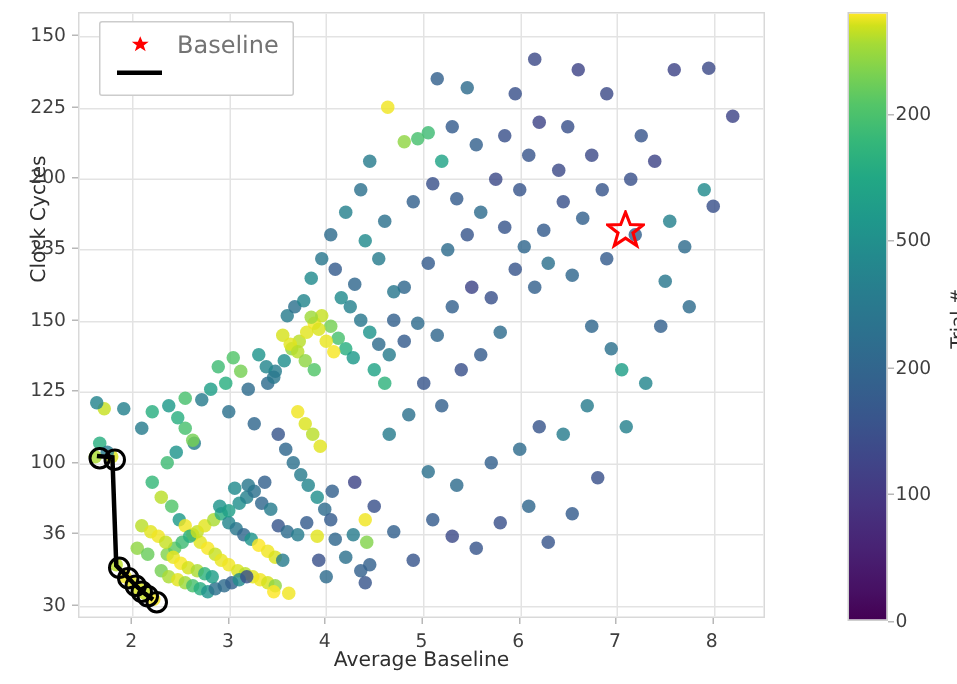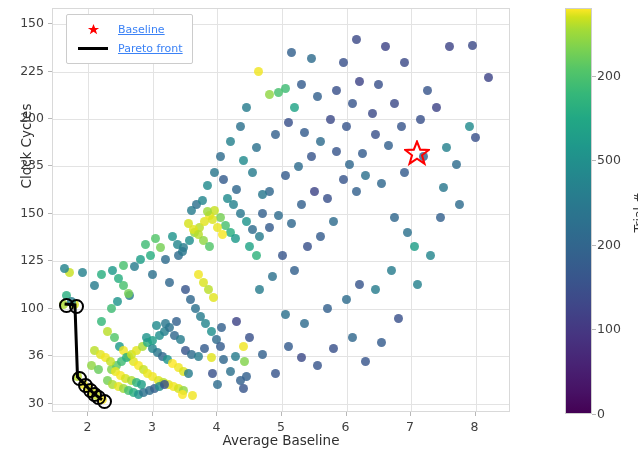--- a/index.html
+++ b/index.html
@@ -51,21 +51,21 @@
   #baseline-star{position:absolute;z-index:8;}
 
   
   #legend{
     position:absolute;left:66px;top:14px;
     background:#ffffff;border:1px solid #cccccc;border-radius:2px;
     padding:5px 9px 5px 7px;z-index:20;
   }
   .legend-row{display:flex;align-items:center;height:19px;}
   .legend-key{width:38px;display:flex;align-items:center;justify-content:center;}
-  .legend-text{font-size:11px;color:#3b82f6;padding-left:6px;text-decoration:underline;}
+  .legend-text{font-size:16px;color:#737373;padding-left:6px;}
   .legend-line{width:30px;height:3px;background:#000;}
 
   
   #colorbar{
     position:absolute;left:565px;top:8px;width:27px;height:406px;
     border:1px solid #cfcfcf;box-sizing:border-box;
     background:linear-gradient(to top,
       #440154 0%,  #471164 5%,  #482374 12%, #463480 19%,
       #404588 26%, #39558c 33%, #33638d 40%, #2d708e 47%,
       #287d8e 54%, #238a8d 60%, #1f988b 66%, #22a884 73%,
@@ -396,21 +396,20 @@
         <svg width="13" height="13" viewBox="0 0 24 24">
             <polygon points="12,2 14.9,9 22.4,9 16.3,13.4 18.7,20.6 12,16.2 5.3,20.6 7.7,13.4 1.6,9 9.1,9" fill="#ff0000"></polygon>
           </svg>
       </span>
       <span class="legend-text">Baseline</span>
     </div>
     <div class="legend-row">
       <span class="legend-key">
           <span class="legend-line"></span>
         </span>
-      <span class="legend-text">Pareto front</span>
     </div>
   </div>
 
   <div id="colorbar"></div>
   <div id="cblabel">Trial #</div>
 
 <div class="tick-mark x" style="left: 87.4789px; top: 412px;"></div>
     <div class="tick-label" style="left: 67.4789px; top: 419px; width: 40px; text-align: center;">2</div>
     <div class="tick-mark x" style="left: 151.986px; top: 412px;"></div>
     <div class="tick-label" style="left: 131.986px; top: 419px; width: 40px; text-align: center;">3</div>

